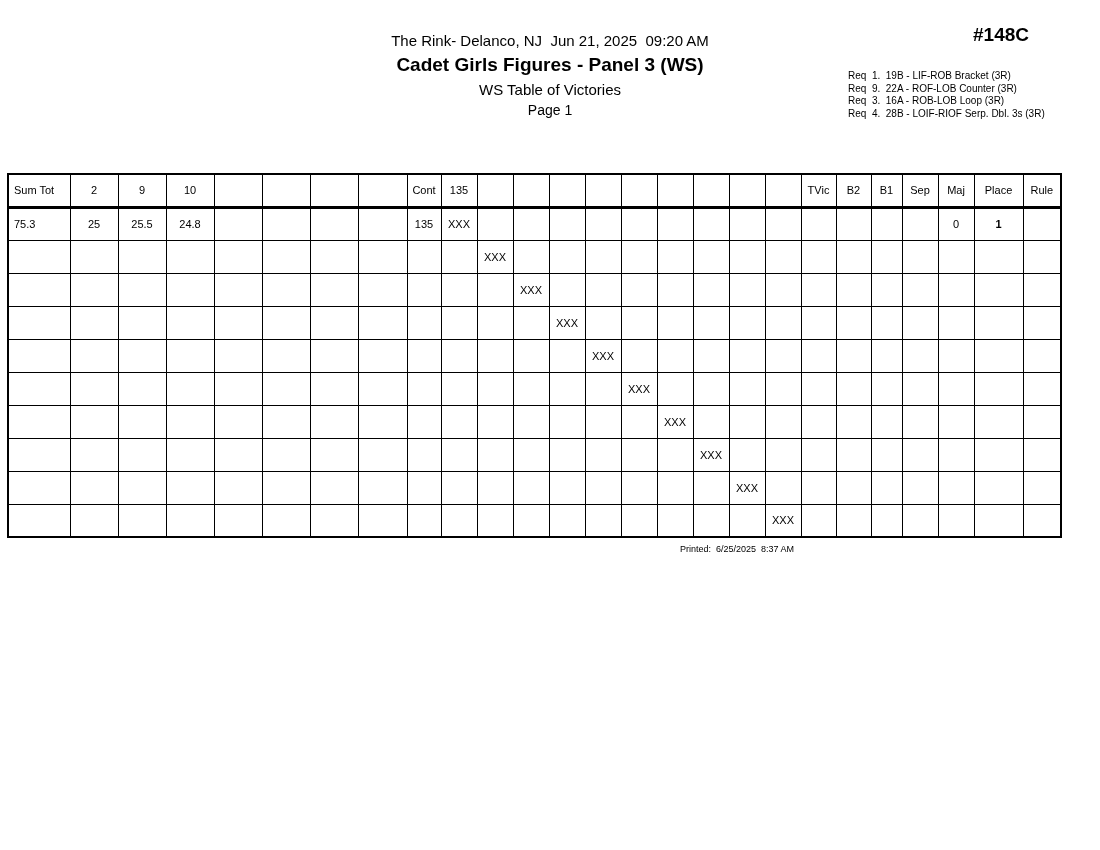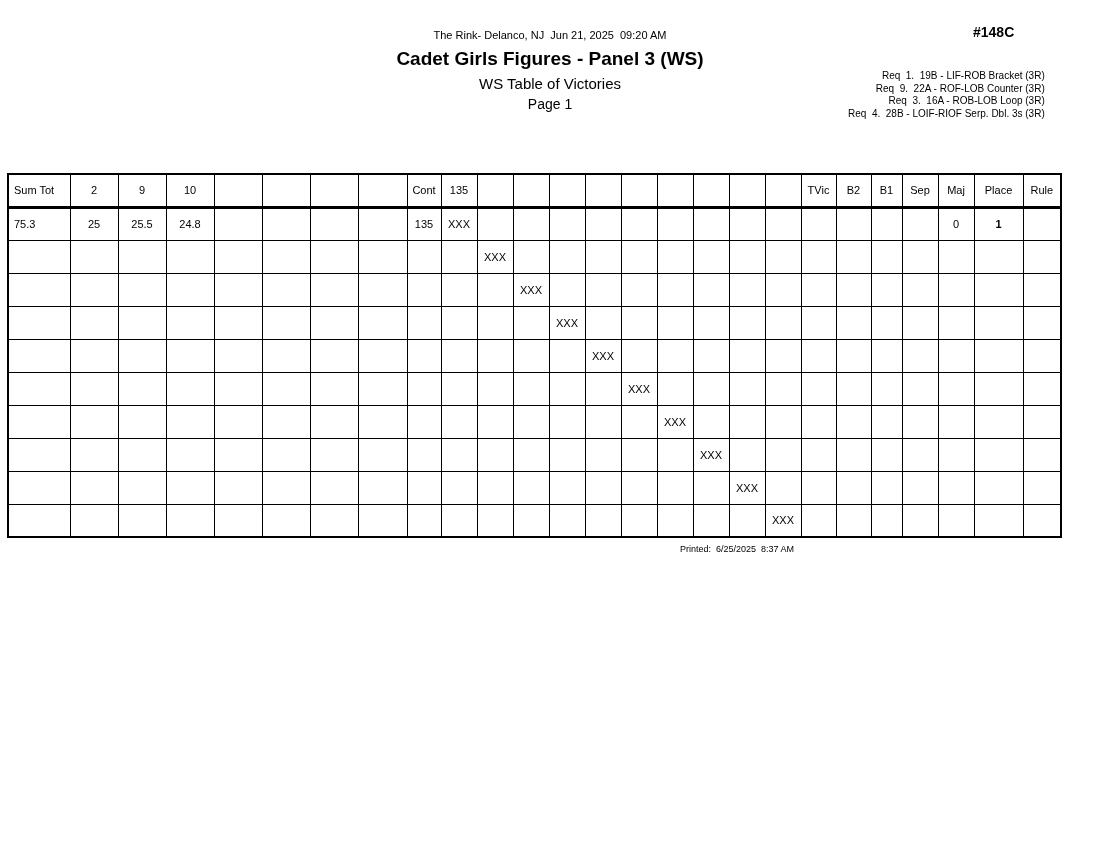--- a/index.html
+++ b/index.html
@@ -11,34 +11,34 @@
     color: #000000;
   }
   .pre { white-space: pre; }
 
   
   .header-center {
     position: absolute; top: 22px; left: 0; width: 1100px;
     text-align: center;
   }
   .competition-title { font-size: 18px; font-weight: bold; line-height: 21px; }
-  .venue-line        { font-size: 11px; line-height: 18px; margin-top: 4px; }
+  .venue-line        { font-size: 15px; line-height: 18px; margin-top: 10px; }
   .event-title       { font-size: 19px; font-weight: bold; line-height: 22px; margin-top: 4px; }
   .report-title      { font-size: 15px; line-height: 20px; margin-top: 4px; }
   .page-number       { font-size: 14px; line-height: 17px; margin-top: 2px; }
 
   
   .event-number {
     position: absolute; top: 24px; left: 973px;
-    font-size: 14px; font-weight: bold;
+    font-size: 19px; font-weight: bold;
   }
 
   
   .req-block { position: absolute; top: 70px; left: 848px; }
-  .req-line { font-size: 10px; line-height: 12.5px; text-align: right; }
+  .req-line { font-size: 10px; line-height: 12.5px; }
 
   
   table.tov {
     position: absolute; top: 173px; left: 7px;
     border-collapse: collapse; table-layout: fixed;
     border: 2px solid #000;
   }
   .tov th, .tov td {
     border: 1px solid #000;
     height: 33px;

